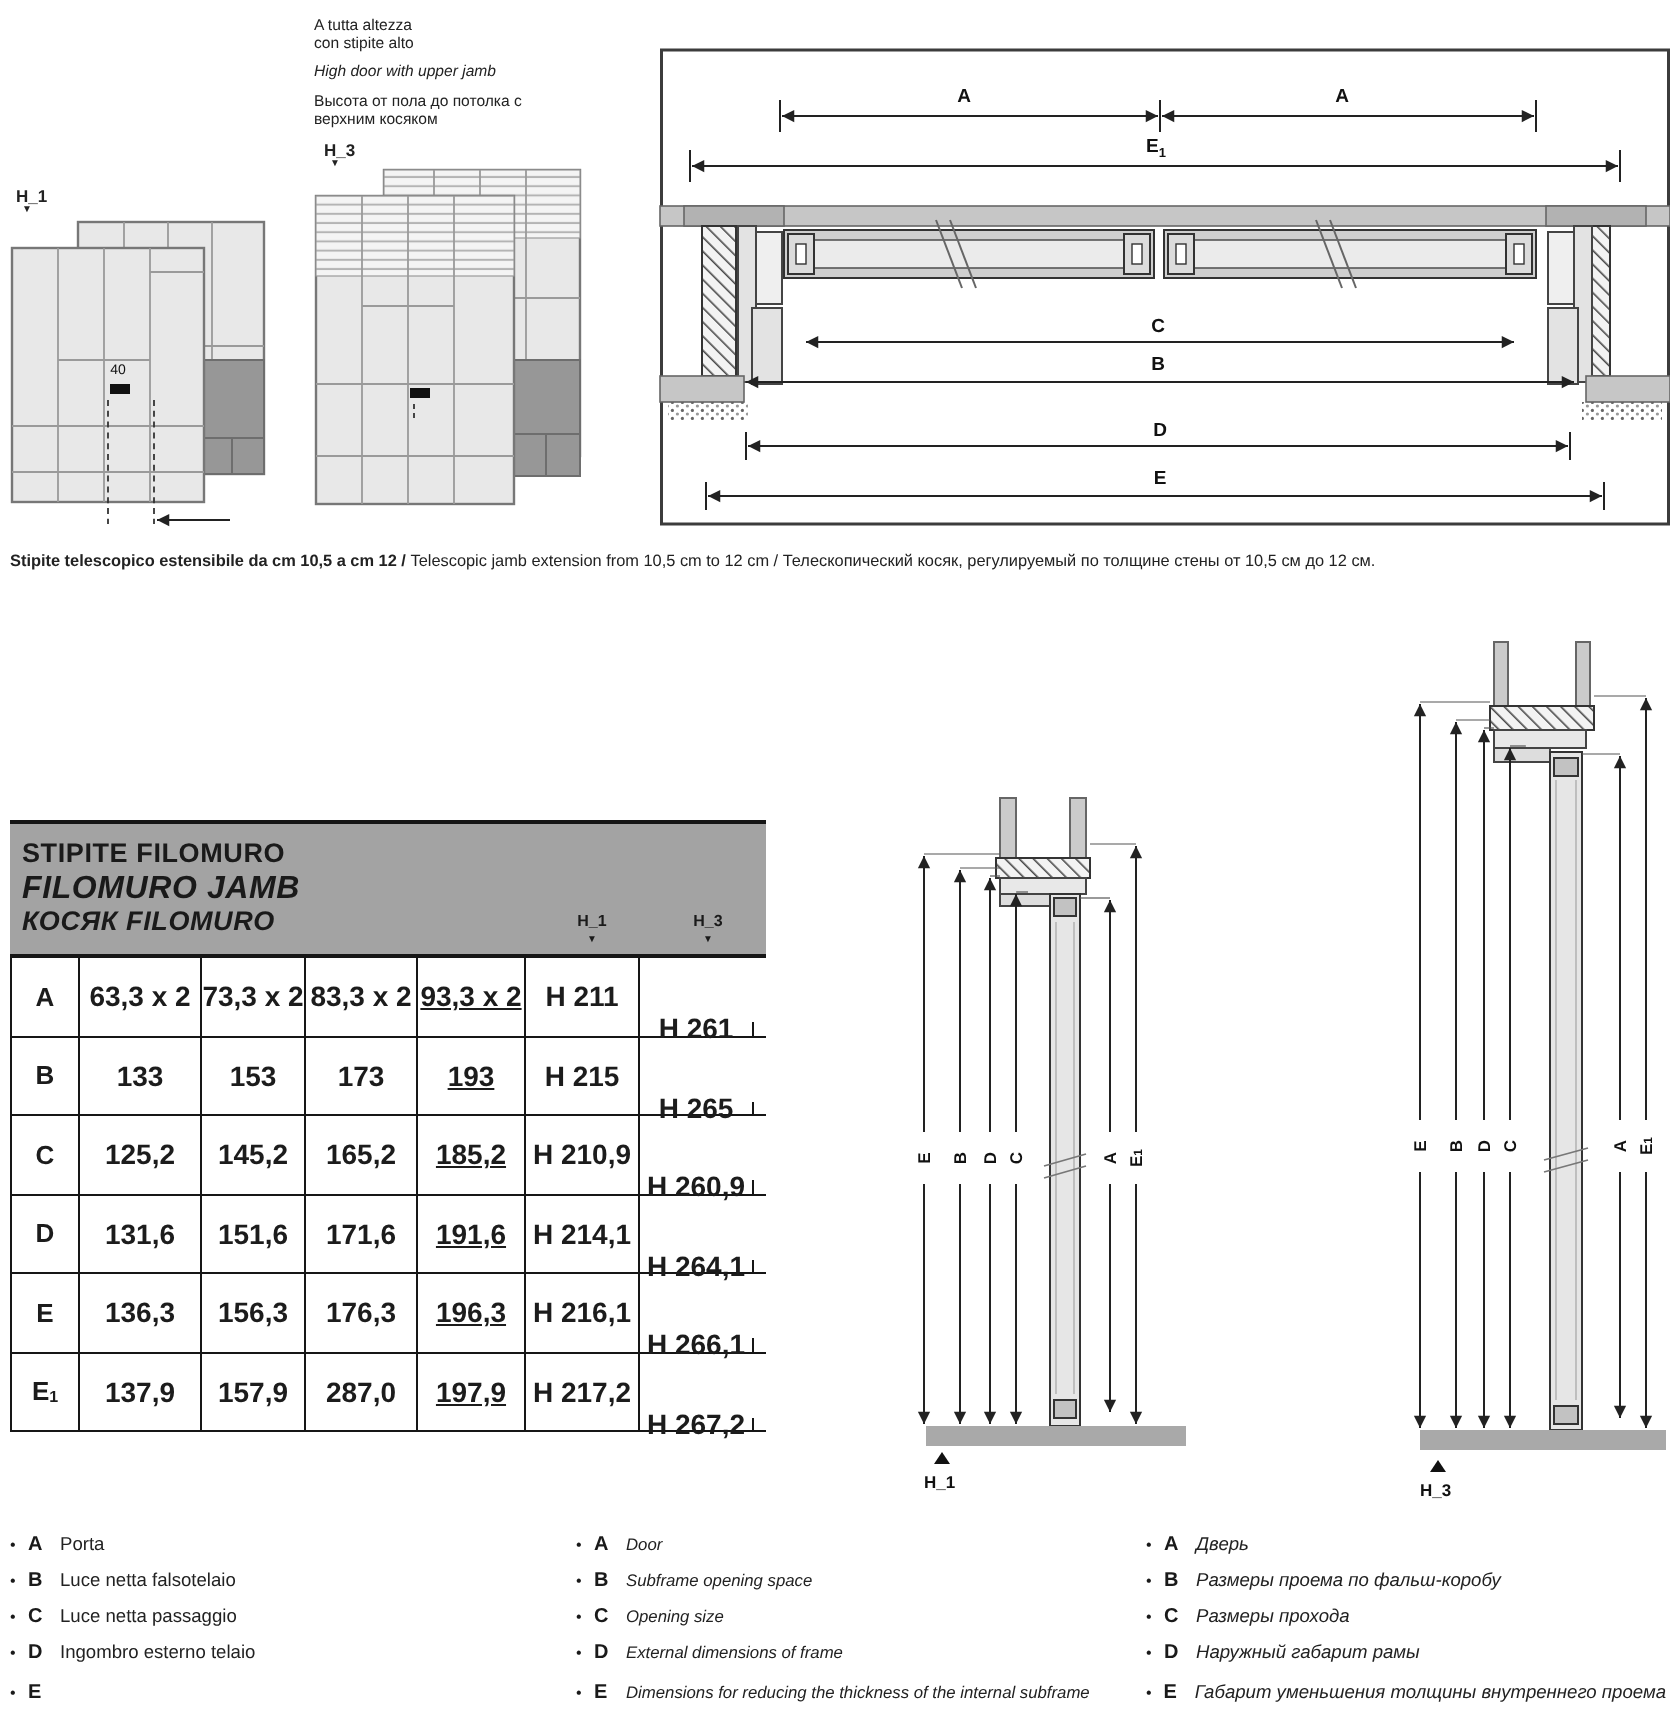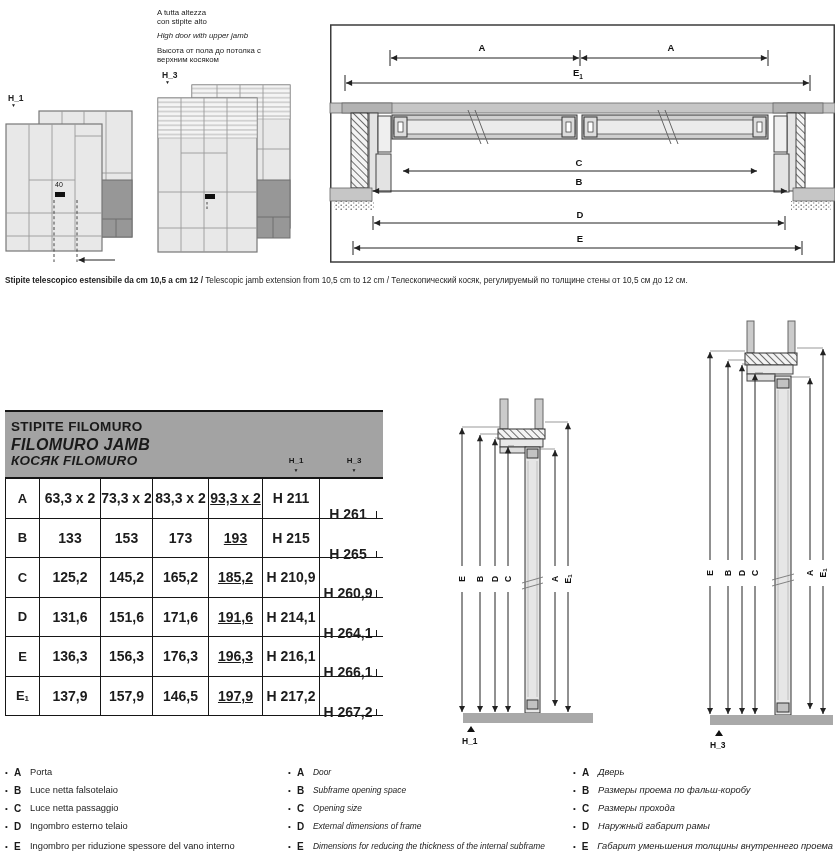--- a/index.html
+++ b/index.html
@@ -316,21 +316,21 @@
     <div class="tcell c5">H 216,1</div>
     <div class="tcell c6">H 266,1</div>
   </div>
   <div class="trow">
     <div class="tcell c0">
         <span>E</span>
         <span class="sub">1</span>
       </div>
     <div class="tcell c1">137,9</div>
     <div class="tcell c2">157,9</div>
-    <div class="tcell c3">146,5</div>
+    <div class="tcell c3">287,0</div>
     <div class="tcell c4">197,9</div>
     <div class="tcell c5">H 217,2</div>
     <div class="tcell c6">H 267,2</div>
   </div>
 </div>
 
 <svg class="abs" style="left:450px;top:335px" width="150" height="412" viewBox="0 0 150 412">
   <rect x="50" y="64" width="8" height="30" fill="#cbcbcb" stroke="#666"></rect>
   <rect x="85" y="64" width="8" height="30" fill="#cbcbcb" stroke="#666"></rect>
   <rect x="48" y="94" width="47" height="10" fill="url(#hatch)" stroke="#333"></rect>
@@ -439,21 +439,20 @@
       <span class="tx">Luce netta passaggio</span>
     </div>
   <div class="item">
       <span class="bu">•</span>
       <span class="lt"><span>D</span><span class="lsub"></span></span>
       <span class="tx">Ingombro esterno telaio</span>
     </div>
   <div class="item gap">
       <span class="bu">•</span>
       <span class="lt"><span>E</span><span class="lsub"></span></span>
-      <span class="tx">Ingombro per riduzione spessore del vano interno</span>
     </div>
   <div class="item">
       <span class="bu">•</span>
       <span class="lt"><span>E</span></span>
       <span class="tx">Ingombro per riduzione spessore del vano esterno</span>
     </div>
 </div>
 
 <div class="abs leg leg-en" style="font-size:8.4px">
   <div class="item">

